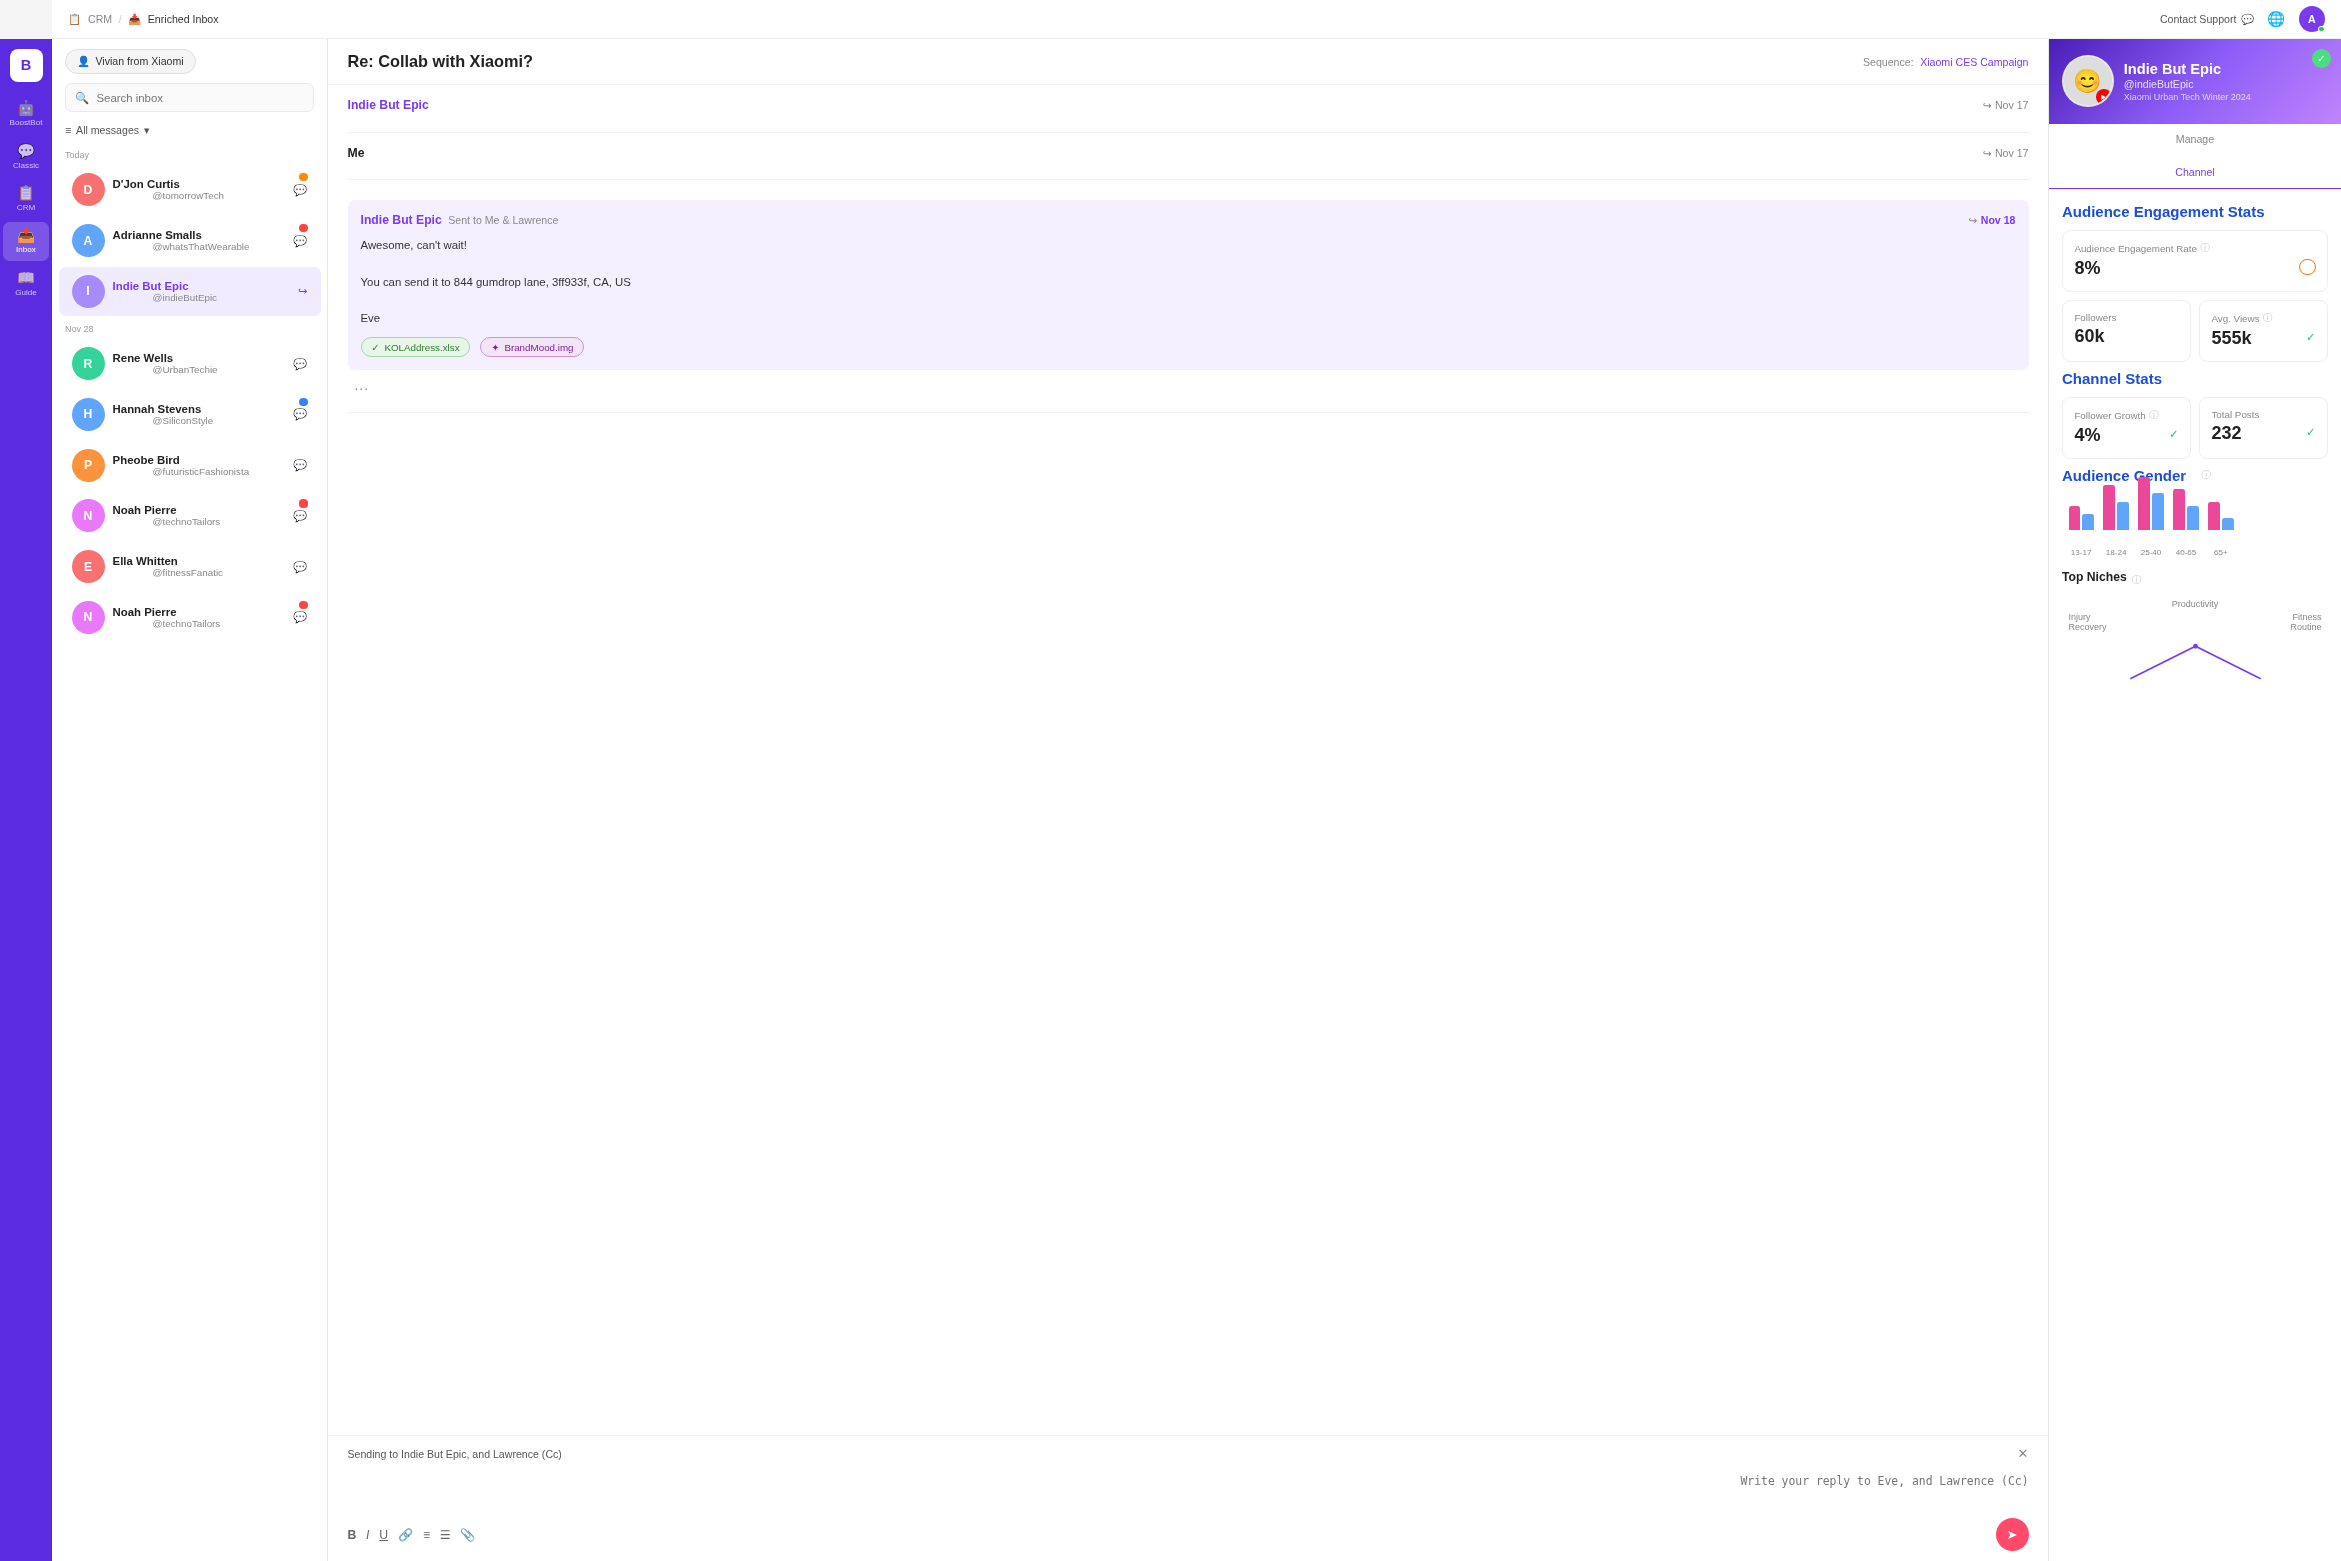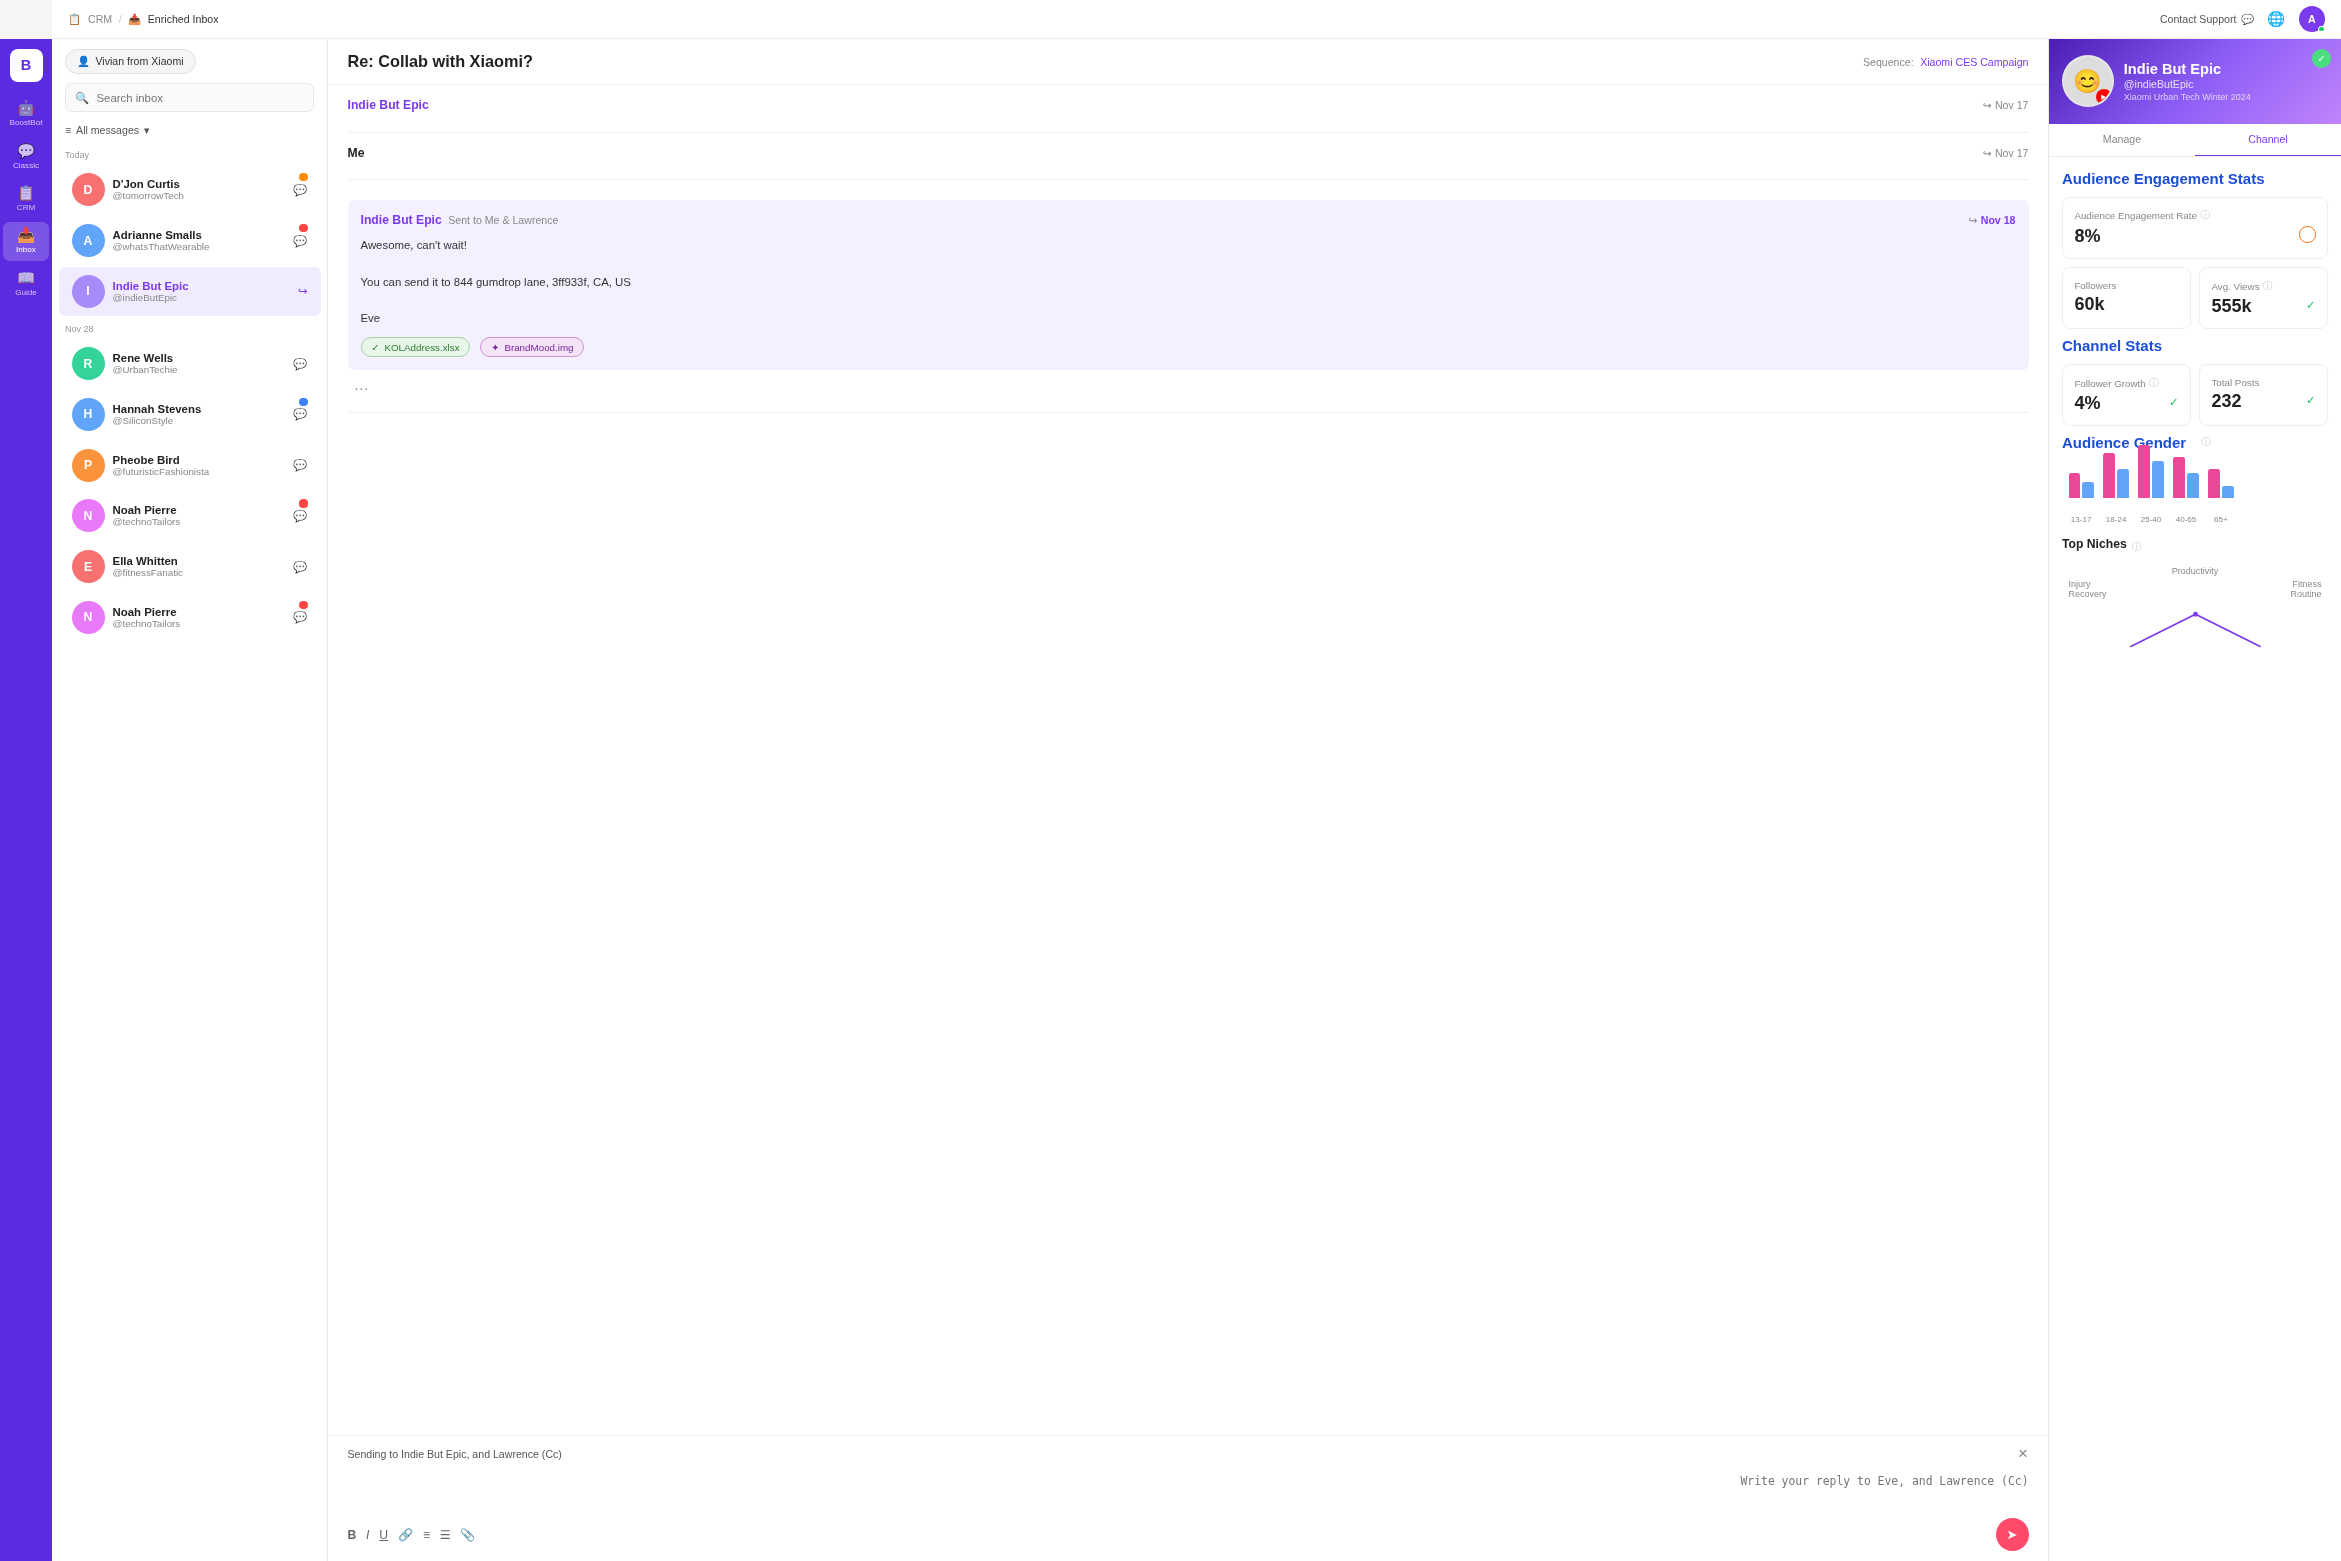--- a/index.html
+++ b/index.html
@@ -90,21 +90,21 @@
     .avatar {
       width: 33px; height: 33px; border-radius: 50%;
       flex-shrink: 0; position: relative;
       background: #ddd; overflow: hidden;
       display: flex; align-items: center; justify-content: center;
       font-size: 12.2px; font-weight: 600; color: white;
     }
     .msg-content { flex: 1; min-width: 0; }
     .msg-name { font-size: 11.4px; font-weight: 600; color: #222; }
     .msg-name.purple { color: #7c3aed; }
-    .msg-handle { font-size: 9.8px; color: #888; }
+    .msg-handle { font-size: 9.8px; color: #888; margin-left: 40px; }
     .msg-meta {
       display: flex; flex-direction: column; align-items: flex-end; gap: 3.3px;
     }
     .unread-dot {
       width: 8.1px; height: 8.1px; border-radius: 50%;
       background: #ff4444;
       position: absolute; top: 8.1px; right: 13px;
     }
     .unread-dot.orange { background: #ff8c00; }
     .msg-icon { color: #ccc; font-size: 11.4px; }
@@ -221,21 +221,21 @@
     .profile-handle { font-size: 10.6px; color: rgba(255,255,255,0.8); margin: 1.6px 0; }
     .profile-campaign { font-size: 9px; color: rgba(255,255,255,0.7); }
     .check-circle {
       position: absolute; top: 9.8px; right: 9.8px;
       width: 19.5px; height: 19.5px; background: #4ade80;
       border-radius: 50%; display: flex; align-items: center; justify-content: center;
       color: white; font-size: 9.8px;
     }
 
     .panel-tabs {
-      display: flex; border-bottom: 0.8px solid #eee;
+      display: flex; border-bottom: 0.8px solid #eee; flex-direction: column;
     }
     .panel-tab {
       flex: 1; text-align: center; padding: 9.8px;
       font-size: 10.6px; color: #888; cursor: pointer;
       border-bottom: 1.6px solid transparent;
     }
     .panel-tab.active { color: #7c3aed; border-bottom-color: #7c3aed; font-weight: 500; }
 
     .panel-content { padding: 13px; }
     .stat-section-title {

